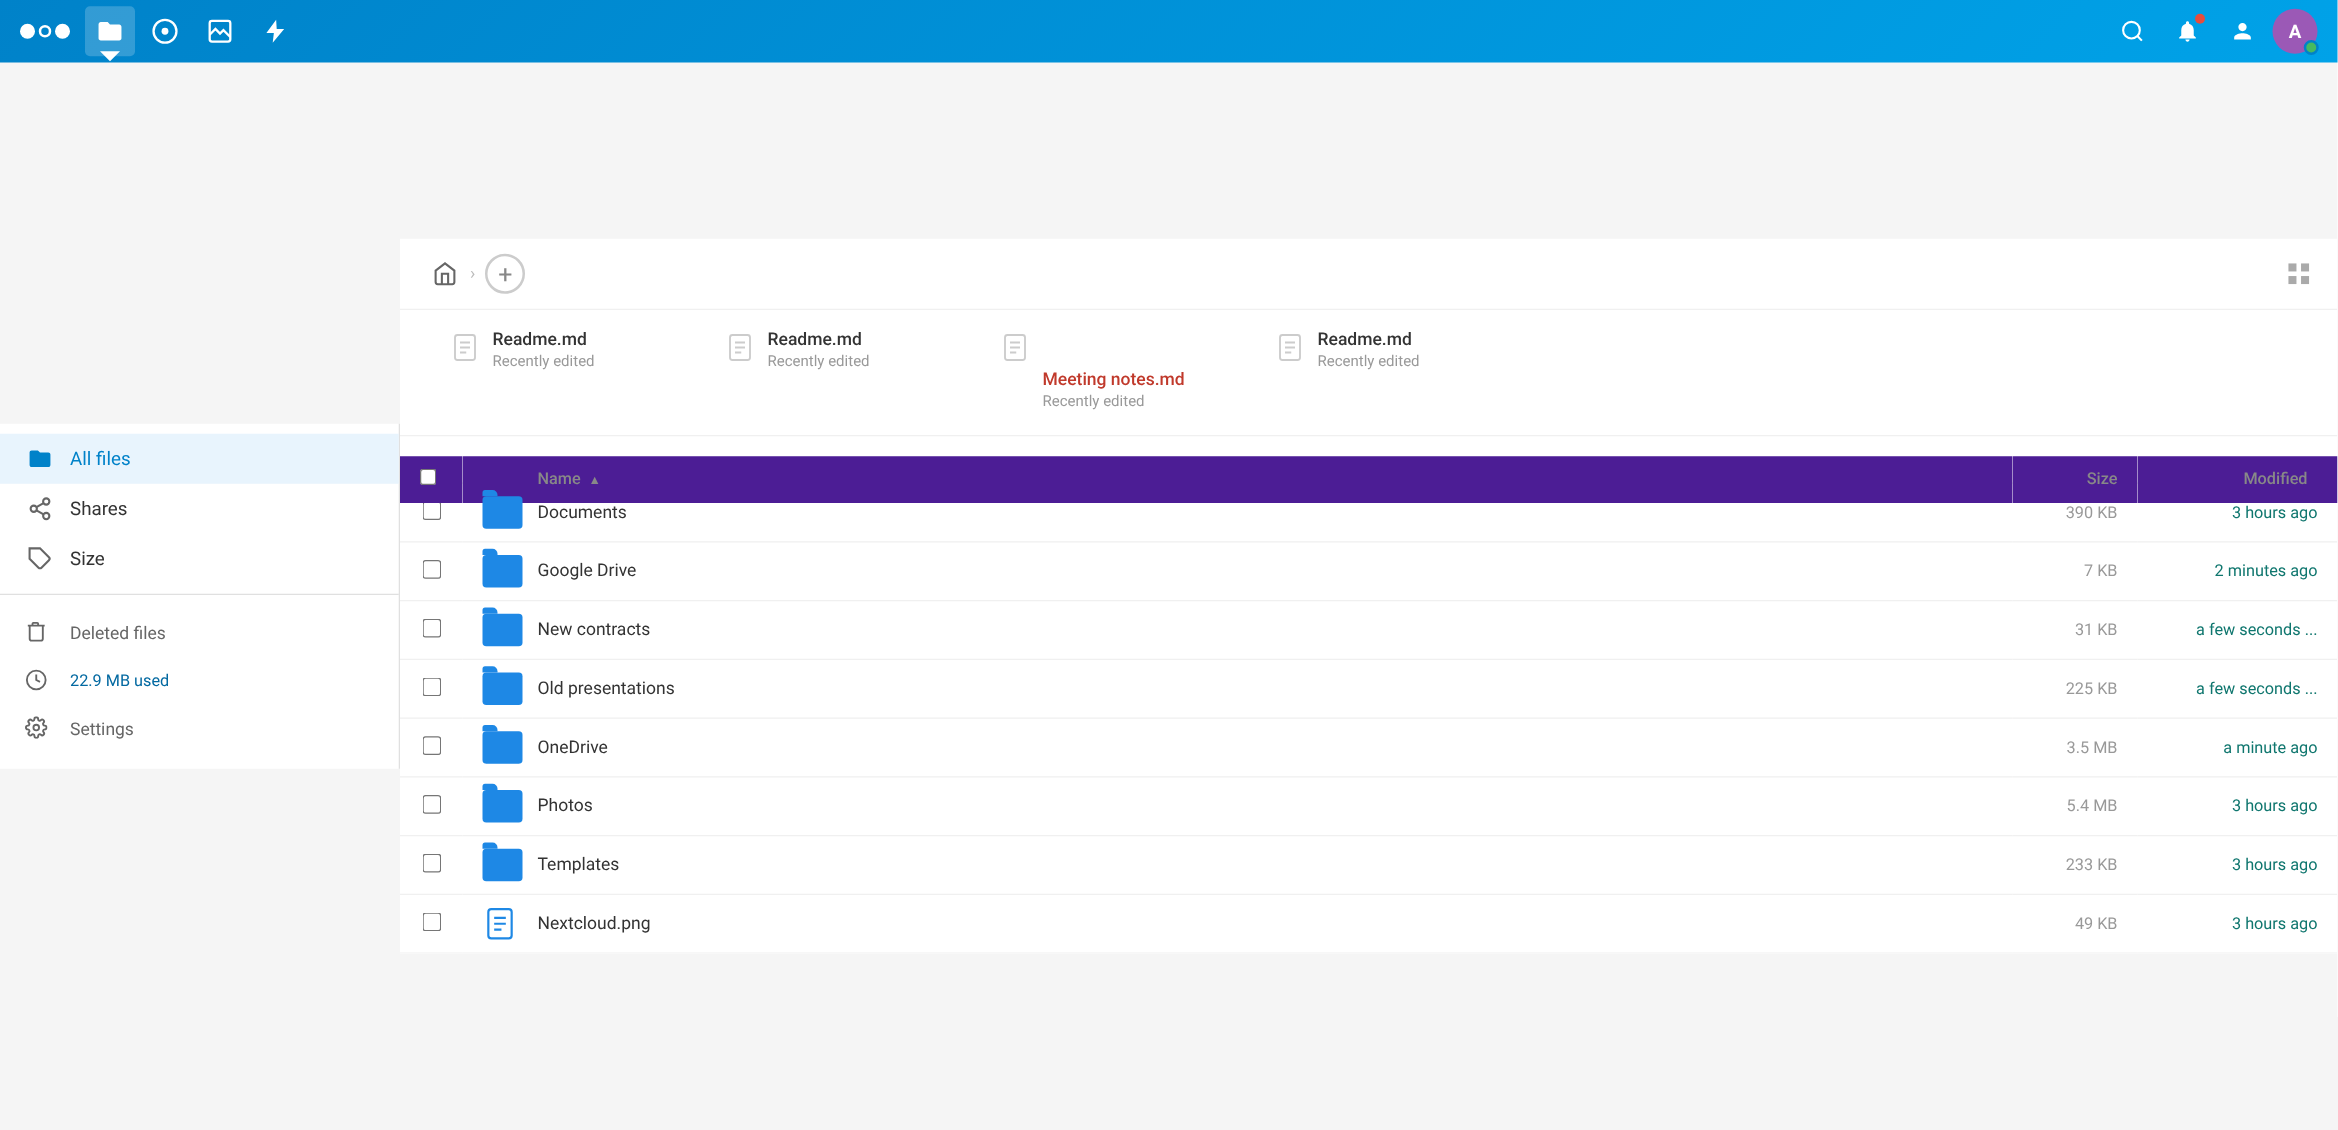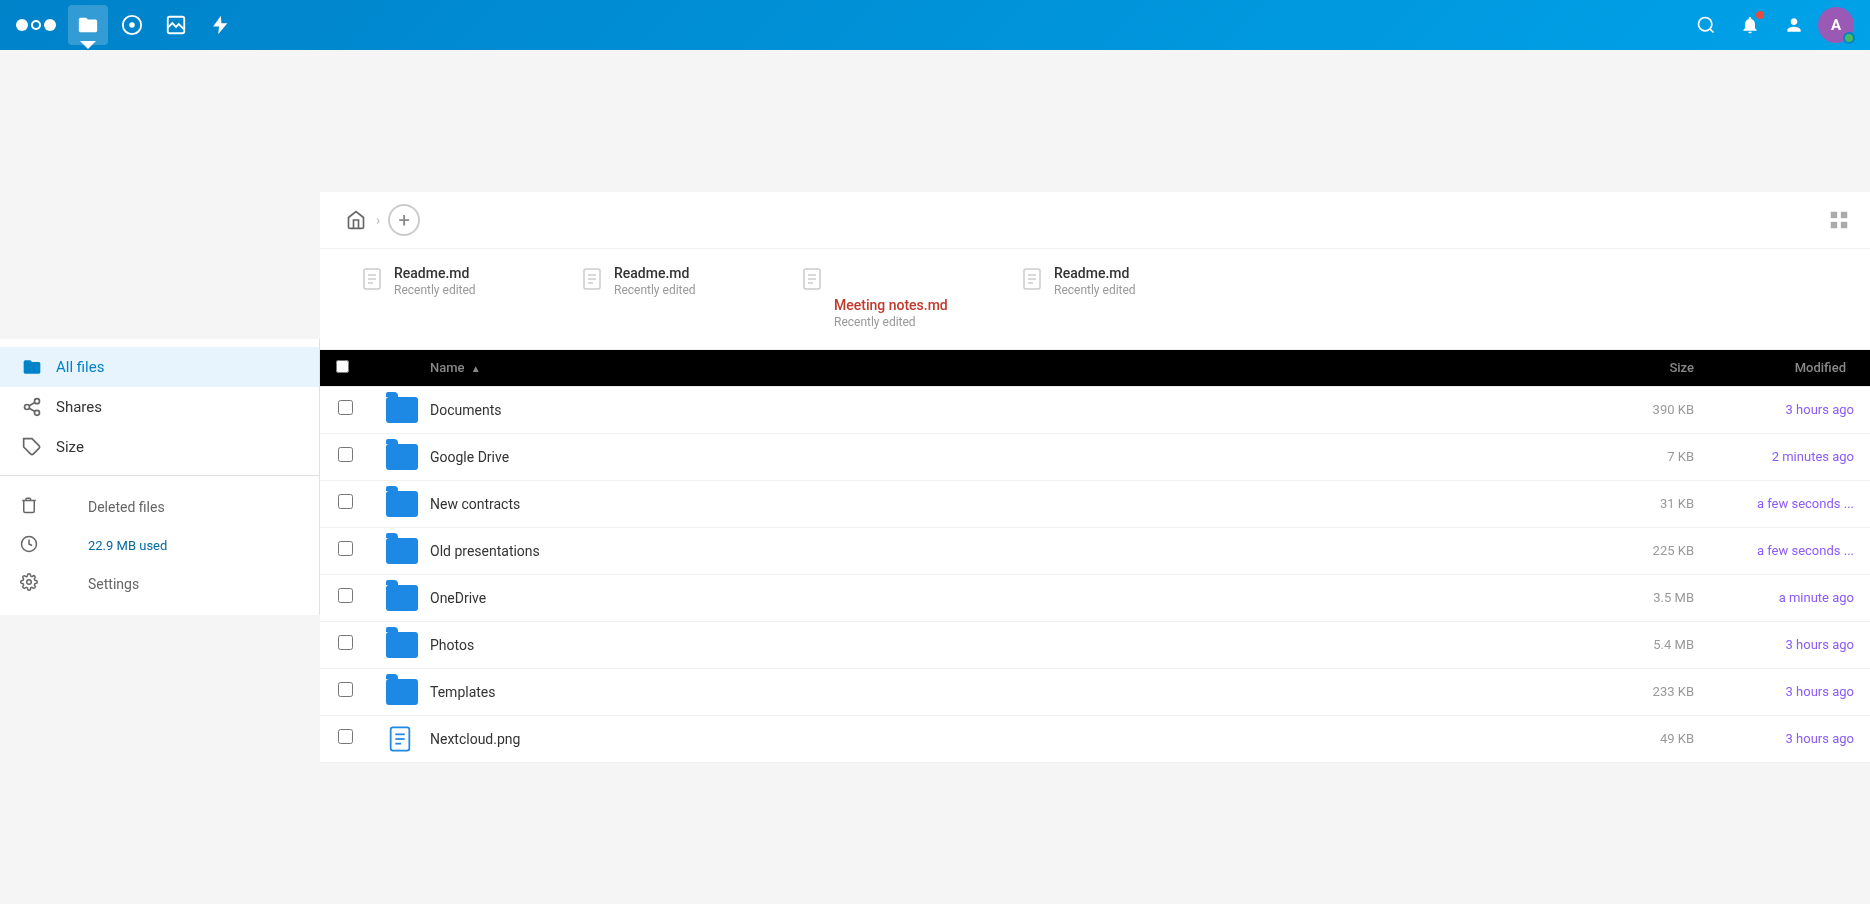--- a/index.html
+++ b/index.html
@@ -63,21 +63,21 @@
     .sidebar-nav { flex: 1; padding: 8px 0; }
     .sidebar-item {
       display: flex; align-items: center; padding: 10px 20px;
       cursor: pointer; color: #333; font-size: 15px; border-radius: 0;
       transition: background 0.15s;
     }
     .sidebar-item.active { background: #e8f4fd; color: #0082c9; }
     .sidebar-item .si-icon { width: 24px; margin-right: 12px; display: flex; align-items: center; justify-content: center; color: #666; font-size: 18px; }
     .sidebar-item.active .si-icon { color: #0082c9; }
     .sidebar-bottom { padding: 12px 20px; border-top: 1px solid #e0e0e0; }
-    .sidebar-bottom-item { display: flex; align-items: center; padding: 8px 0; cursor: pointer; color: #666; font-size: 14px; gap: 32px; }
+    .sidebar-bottom-item { display: flex; align-items: center; padding: 8px 0; cursor: pointer; color: #666; font-size: 14px; }
     .sidebar-bottom-item .si-icon { width: 24px; margin-right: 12px; font-size: 16px; }
     .storage-text { font-size: 13px; color: #0369a1; padding: 4px 0; }
 
     
     .content { flex: 1; display: flex; flex-direction: column; overflow: hidden; background: #fff; }
 
     
     .breadcrumb-bar {
       display: flex; align-items: center; padding: 12px 20px;
       border-bottom: 1px solid #f0f0f0; background: #fff; flex-shrink: 0;
@@ -105,41 +105,41 @@
     .recent-file-icon { color: #aaa; font-size: 22px; margin-top: 2px; flex-shrink: 0; }
     .recent-file-info .rf-name { font-size: 14px; color: #333; font-weight: 500; }
     .recent-file-info .rf-name.orange { color: #c0392b; margin-top: 32px; }
     .recent-file-info .rf-sub { font-size: 12px; color: #999; margin-top: 2px; }
 
     
     .file-table-wrap { flex: 1; overflow-y: auto; }
     .file-table { width: 100%; border-collapse: collapse; }
     .file-table thead th {
       text-align: left; padding: 10px 16px; font-size: 13px; color: #888;
-      font-weight: 500; border-bottom: 1px solid #e8e8e8; background: #000000; position: sticky; top: 0;
+      font-weight: 500; border-bottom: 1px solid #e8e8e8; background: #4c1d95; position: sticky; top: 16px;
     }
     .file-table thead th.col-name { padding-left: 60px; }
     .file-table thead th.col-size { text-align: right; width: 100px; }
     .file-table thead th.col-modified { text-align: right; width: 160px; padding-right: 24px; }
     .file-table tbody tr { border-bottom: 1px solid #f0f0f0; }
     .file-row td { padding: 10px 16px; vertical-align: middle; }
     .file-row .td-check { width: 40px; text-align: center; }
     .file-row .td-check input[type=checkbox] { width: 15px; height: 15px; }
     .file-row .td-name { display: flex; align-items: center; gap: 12px; }
     .folder-icon { width: 32px; height: 26px; background: #1e88e5; border-radius: 3px 3px 3px 3px; position: relative; display: inline-block; flex-shrink: 0; }
     .folder-icon::before {
       content: '';
       position: absolute; top: -5px; left: 0;
       width: 12px; height: 5px; background: #1e88e5; border-radius: 2px 4px 0 0;
     }
     .file-name-text { font-size: 14px; color: #333; }
     .td-actions { display: flex; align-items: center; gap: 8px; opacity: 0; }
     .action-btn { color: #999; font-size: 16px; cursor: pointer; padding: 2px 4px; }
     .td-size { text-align: right; font-size: 13px; color: #999; width: 100px; }
-    .td-modified { text-align: right; font-size: 13px; color: #8b5cf6; width: 160px; padding-right: 24px; }
+    .td-modified { text-align: right; font-size: 13px; color: #0f766e; width: 160px; padding-right: 24px; }
     .sort-arrow { font-size: 10px; margin-left: 3px; }
 
     
     .logo-circles { display: flex; gap: 3px; align-items: center; }
     .logo-circle { width: 10px; height: 10px; border-radius: 50%; background: white; }
   </style>
 </head>
 <body>
 
 <div class="topnav">

